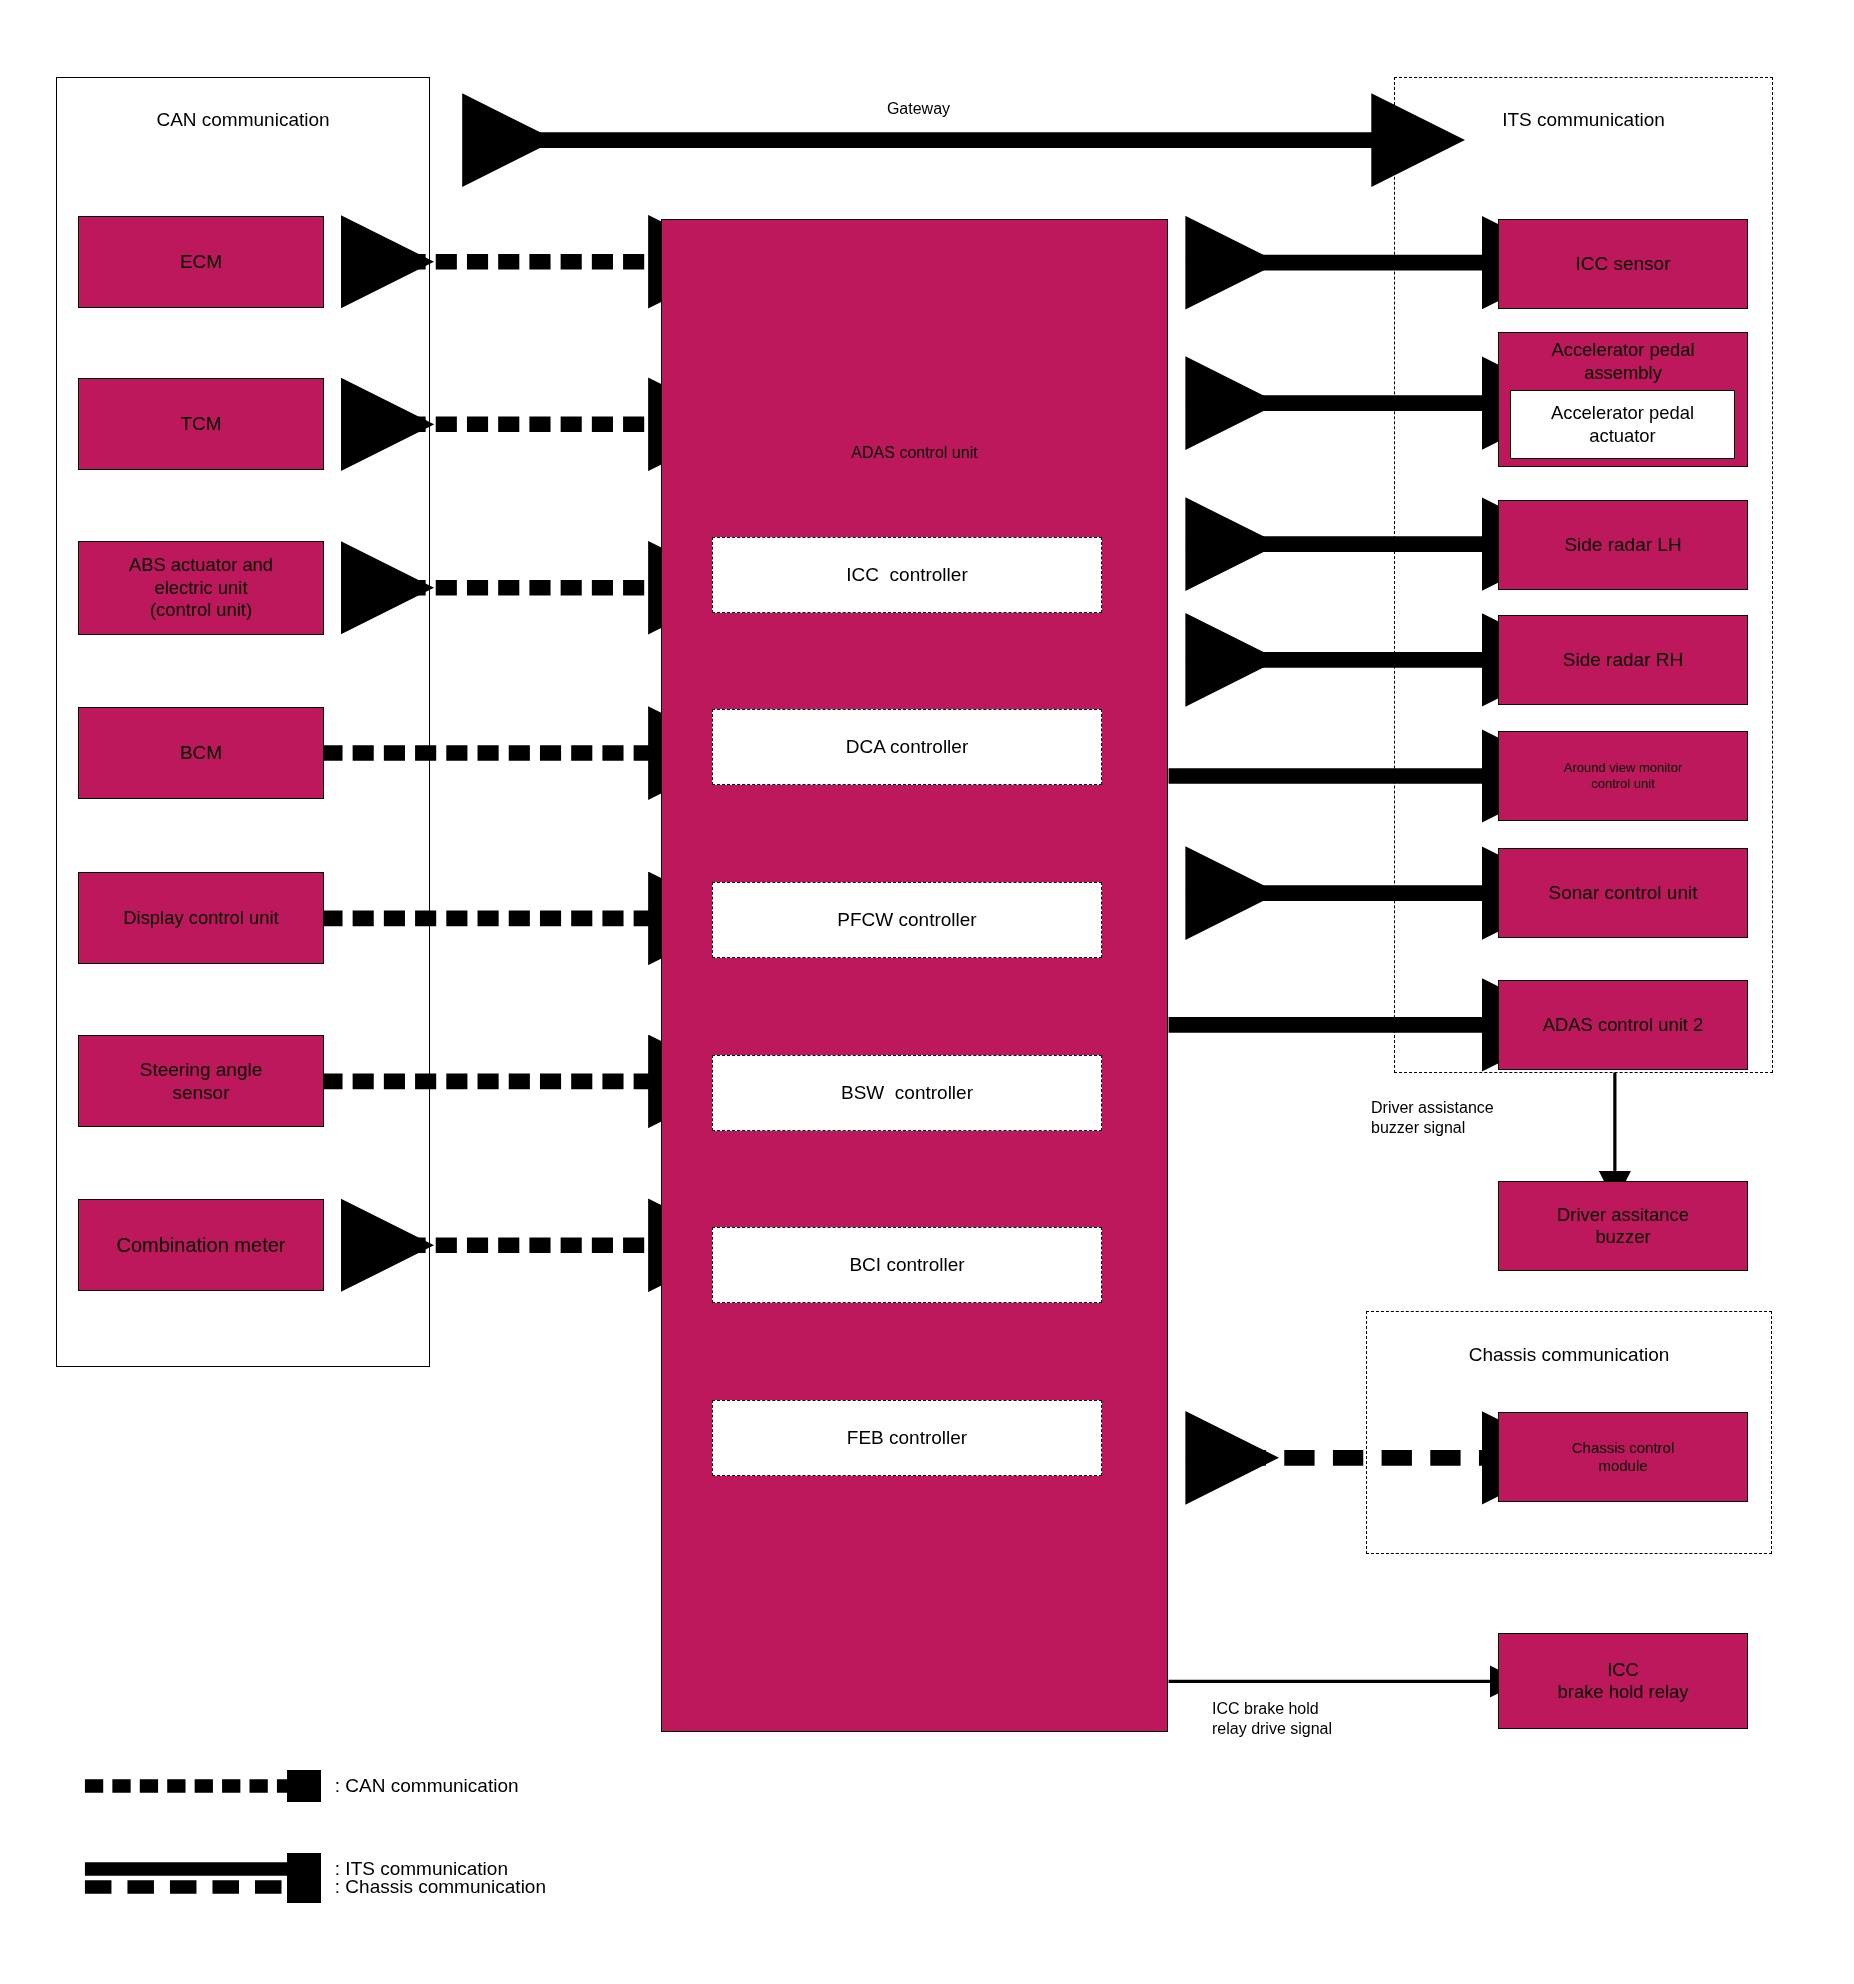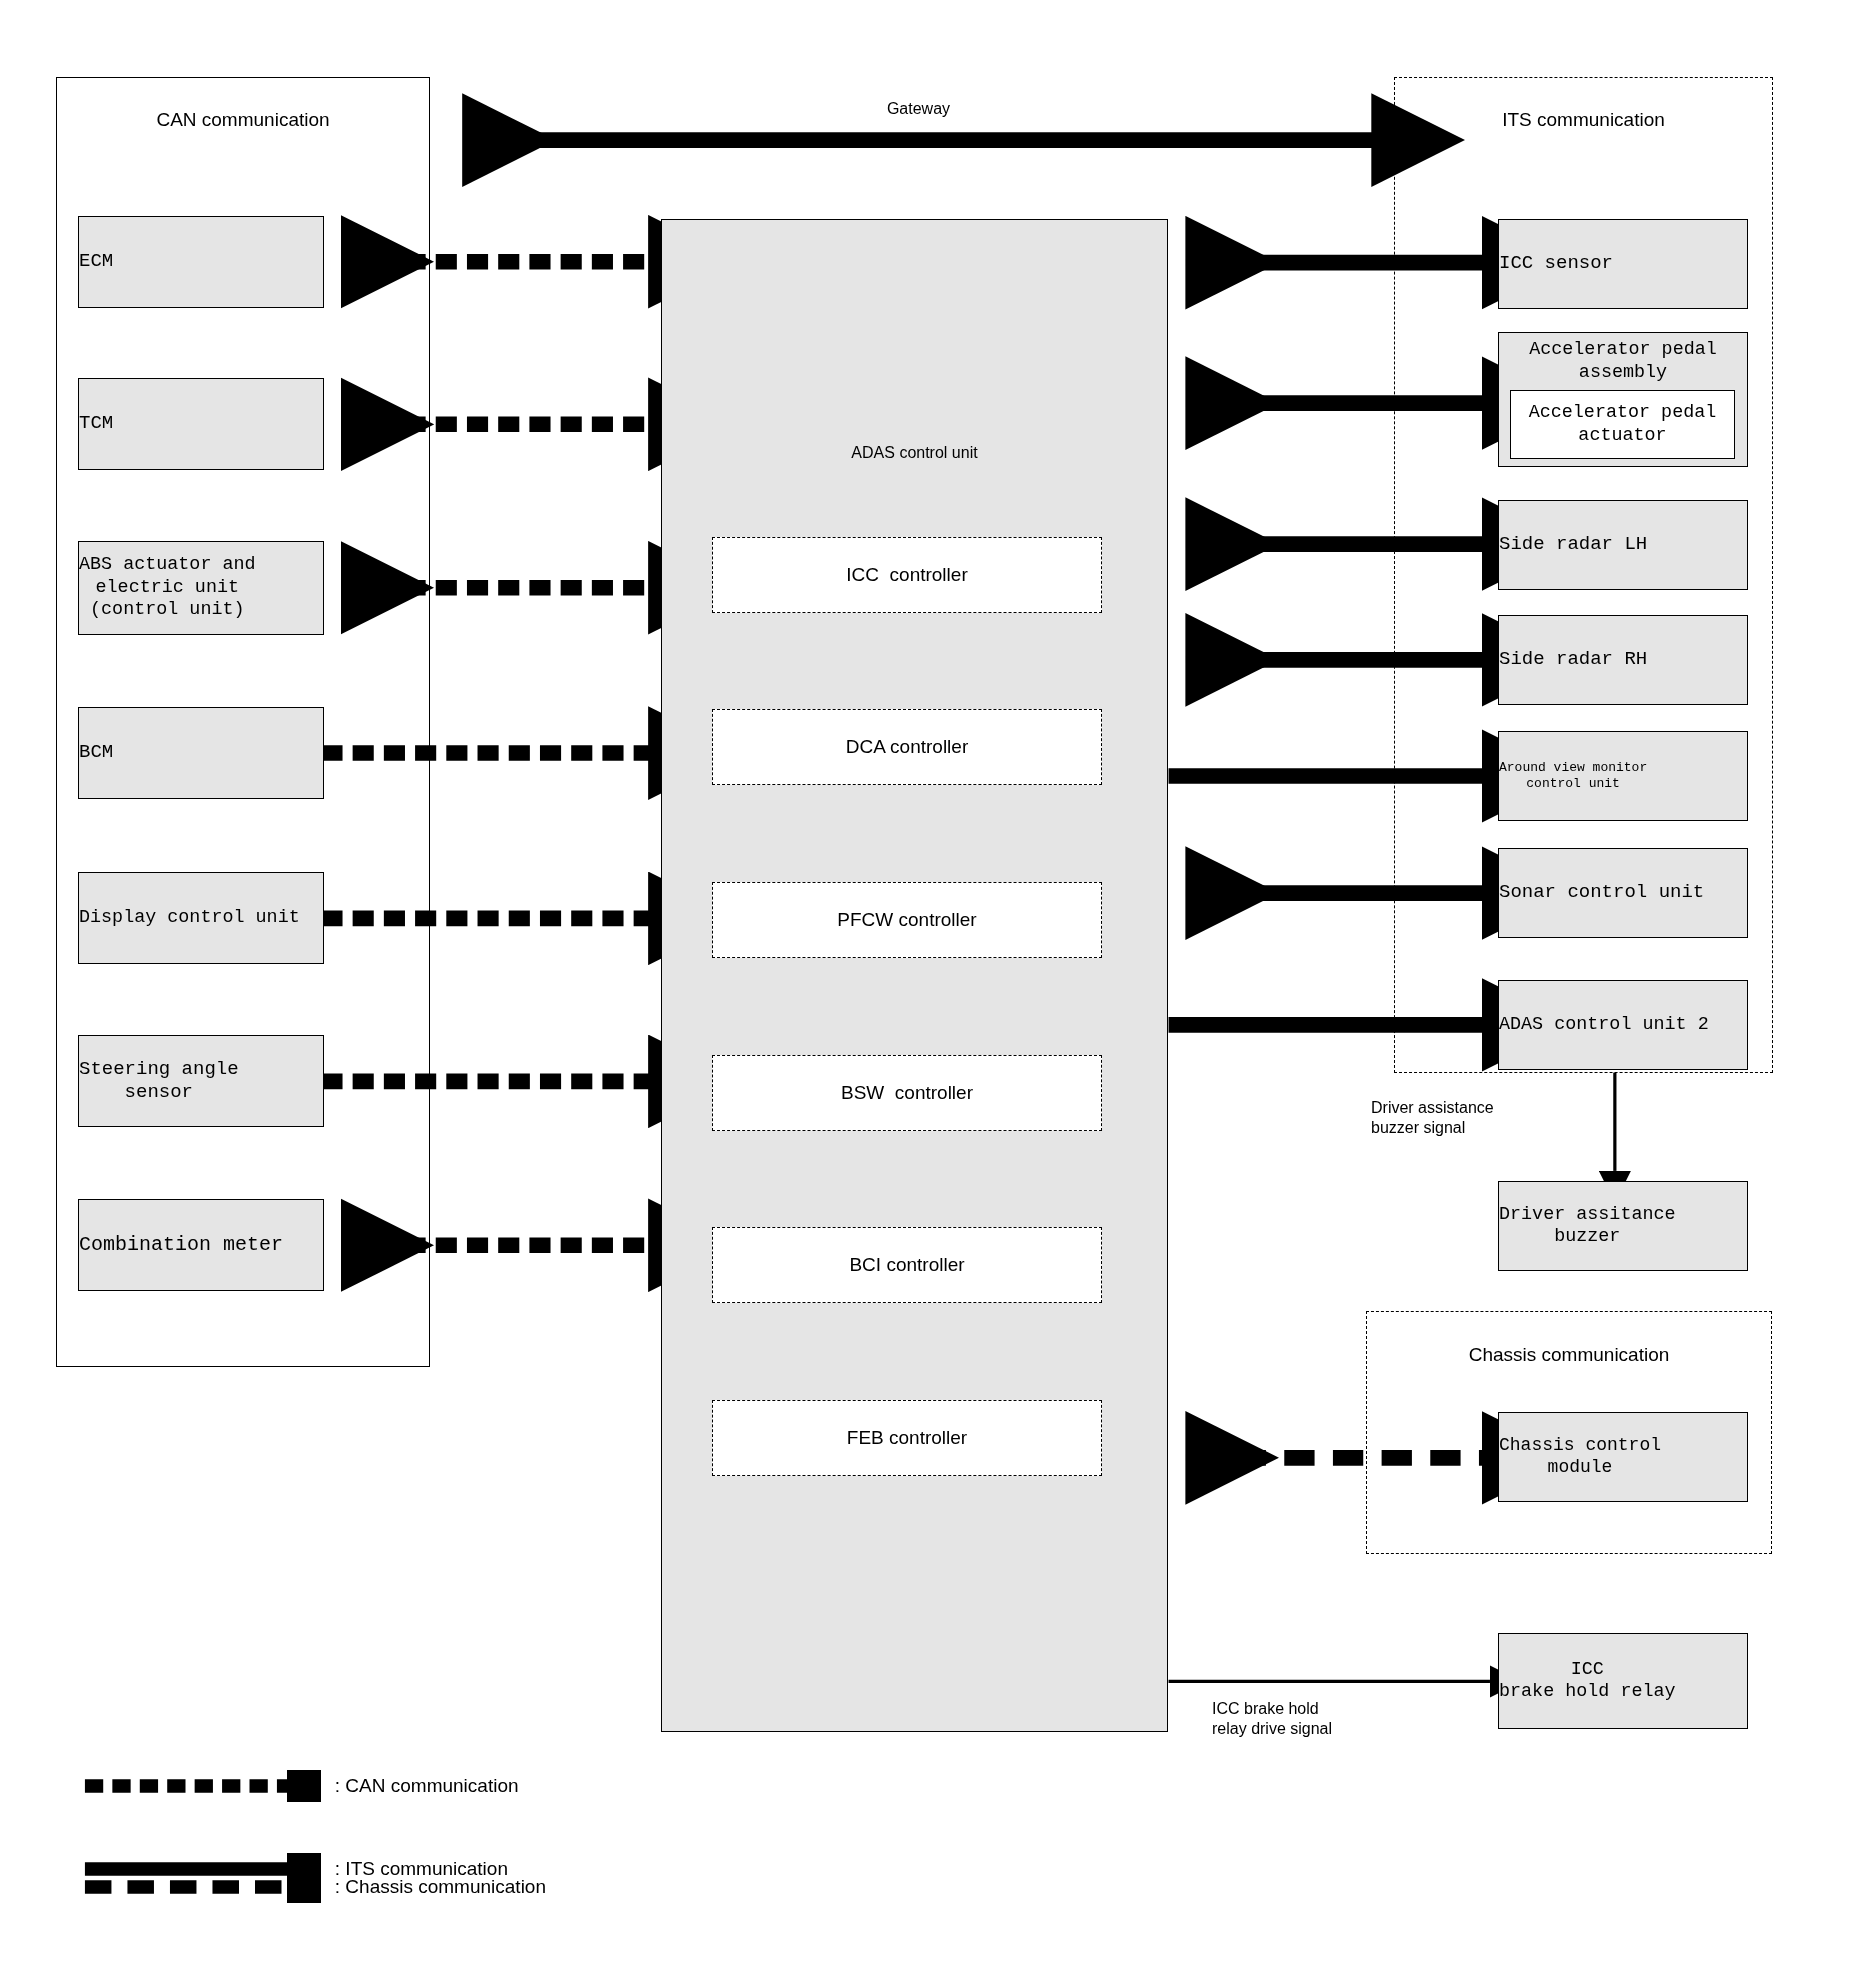--- a/index.html
+++ b/index.html
@@ -5,23 +5,23 @@
   html,body{margin:0;padding:0;background:#ffffff;}
   body{font-family:"Liberation Sans","DejaVu Sans",sans-serif;color:#000;}
   #stage{position:relative;width:1855px;height:1985px;background:#fff;overflow:hidden;border-radius:25px;}
 
   
   .abs{position:absolute;box-sizing:border-box;}
 
   .group-solid{border:1.8px solid #000;background:transparent;}
   .group-dashed{border:1.8px dashed #000;background:transparent;}
 
-  .node{border:1.8px solid #000;background:#e5e5e5;
-        display:flex;align-items:center;text-align:center;
-        line-height:1.22;font-family:Liberation Mono, monospace;}
+  .node{border:1.8px solid #000;background:#be185d;
+        display:flex;align-items:center;justify-content:center;text-align:center;
+        line-height:1.22;}
   .node-inner{border:1.4px solid #000;background:#fff;
         display:flex;align-items:center;justify-content:center;text-align:center;
         line-height:1.22;}
 
   .ctrl{border:1.8px dashed #000;background:#fff;
         display:flex;align-items:center;justify-content:center;text-align:center;}
 
   .cap{position:absolute;text-align:center;line-height:1.25;white-space:pre-line;}
 
   
@@ -229,21 +229,21 @@
   </div>
 
   <div class="cap t-lbl" style="left:1371px;top:1098px;width:239px;text-align:left;">Driver assistance
 buzzer signal</div>
 
   <div class="abs node t-node" style="left:1498px;top:1181px;width:250px;height:90px;font-size:18.4px;">
     <span style="white-space:pre-line">Driver assitance
 buzzer</span>
   </div>
 
-  <div class="abs node t-node" style="left:1498px;top:1412px;width:250px;height:90px;font-size:18px;">
+  <div class="abs node t-node" style="left:1498px;top:1412px;width:250px;height:90px;font-size:15px;">
     <span style="white-space:pre-line">Chassis control
 module</span>
   </div>
 
   <div class="cap t-lbl" style="left:1212px;top:1699px;width:257px;text-align:left;">ICC brake hold
 relay drive signal</div>
 
   <div class="abs node t-node" style="left:1498px;top:1633px;width:250px;height:96px;font-size:18.4px;">
     <span style="white-space:pre-line">ICC
 brake hold relay</span>

